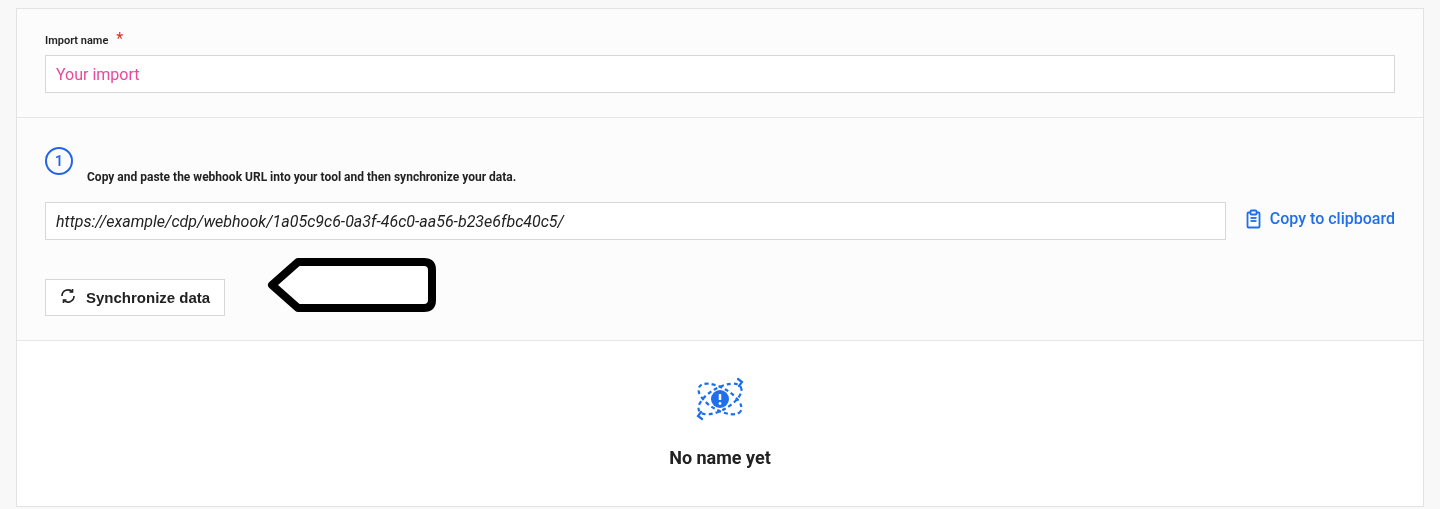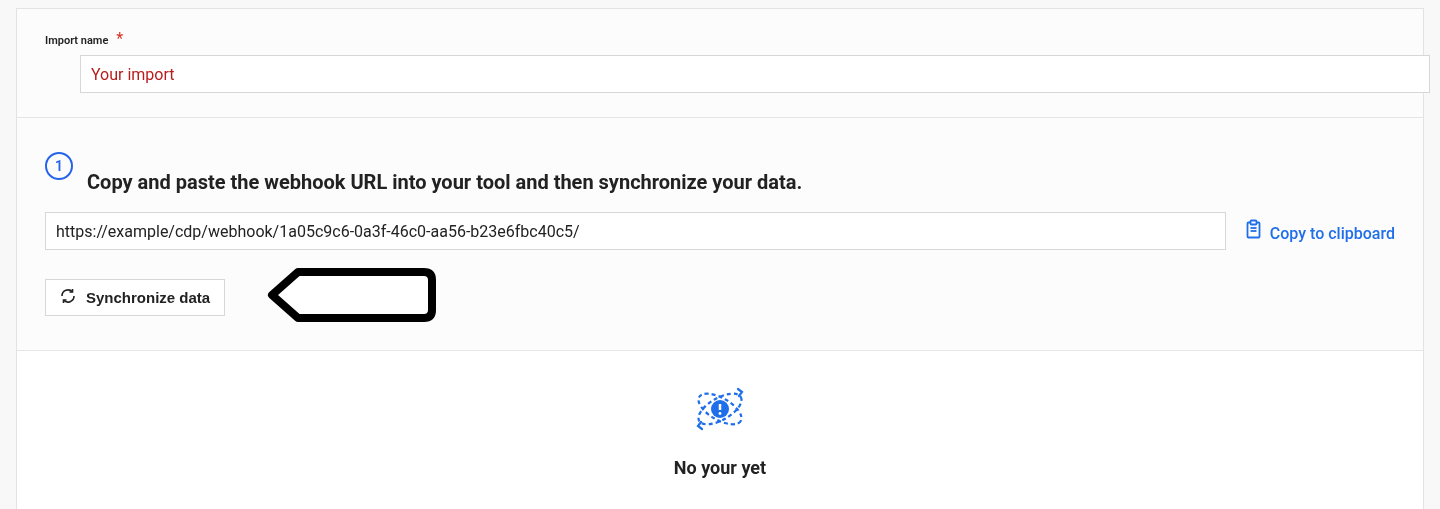--- a/index.html
+++ b/index.html
@@ -39,44 +39,43 @@
     color: #d93025;
     margin-left: 4px;
   }
   .text-input {
     width: 100%;
     height: 38px;
     border: 1px solid #d7d7d7;
     background: #fff;
     padding: 6px 10px;
     font-size: 16px;
-    color: #b91c1c;
+    color: #ec4899;
     font-family: inherit;
-    margin-left: 35px;
   }
   .step-row {
     display: flex;
     align-items: center;
     gap: 14px;
     margin-bottom: 18px;
   }
   .step-badge {
     width: 28px;
     height: 28px;
     border-radius: 50%;
     border: 2px solid #2563eb;
     color: #2563eb;
     display: flex;
     align-items: center;
     justify-content: center;
     font-size: 14px;
     font-weight: 600;
   }
   .step-title {
-    font-size: 20px;
+    font-size: 12px;
     font-weight: 700;
     color: #222;
     margin-top: 32px;
   }
   .webhook-row {
     display: flex;
     align-items: center;
     gap: 18px;
     width: 100%;
   }
@@ -85,34 +84,35 @@
   }
   .readonly-input {
     width: 100%;
     height: 38px;
     border: 1px solid #d7d7d7;
     background: #fff;
     padding: 6px 10px;
     font-size: 16px;
     color: #222;
     font-family: inherit;
+    font-style: italic;
   }
   .copy-link {
     display: flex;
-    align-items: flex-end;
+    align-items: flex-start;
     gap: 8px;
     color: #1f6feb;
     font-size: 16px;
     font-weight: 500;
     cursor: pointer;
     white-space: nowrap;
   }
   .sync-row {
     display: flex;
-    align-items: center;
+    align-items: flex-end;
     gap: 41px;
     margin-top: 18px;
   }
   .btn {
     display: inline-flex;
     align-items: center;
     gap: 10px;
     background: #fff;
     border: 1px solid #d7d7d7;
     padding: 8px 14px;
@@ -203,17 +203,17 @@
         <svg width="62" height="60" viewBox="0 0 62 60" fill="none" stroke="#1f6feb" stroke-width="2.2">
           <ellipse cx="31" cy="30" rx="24" ry="11" transform="rotate(30 31 30)" stroke-dasharray="4 3"></ellipse>
           <ellipse cx="31" cy="30" rx="24" ry="11" transform="rotate(-30 31 30)" stroke-dasharray="4 3"></ellipse>
           <circle cx="31" cy="30" r="9" fill="#1f6feb" stroke="none"></circle>
           <line x1="31" y1="25" x2="31" y2="31" stroke="#fff" stroke-width="2.5"></line>
           <circle cx="31" cy="34.5" r="1.4" fill="#fff" stroke="none"></circle>
           <polyline points="49 10 53 13 50 17" stroke-linecap="round"></polyline>
           <polyline points="13 50 9 47 12 43" stroke-linecap="round"></polyline>
         </svg>
       </div>
-      <div class="empty-title">No your yet</div>
+      <div class="empty-title">No name yet</div>
     </div>
 
   </div>
 </div>
 
 </body></html>

